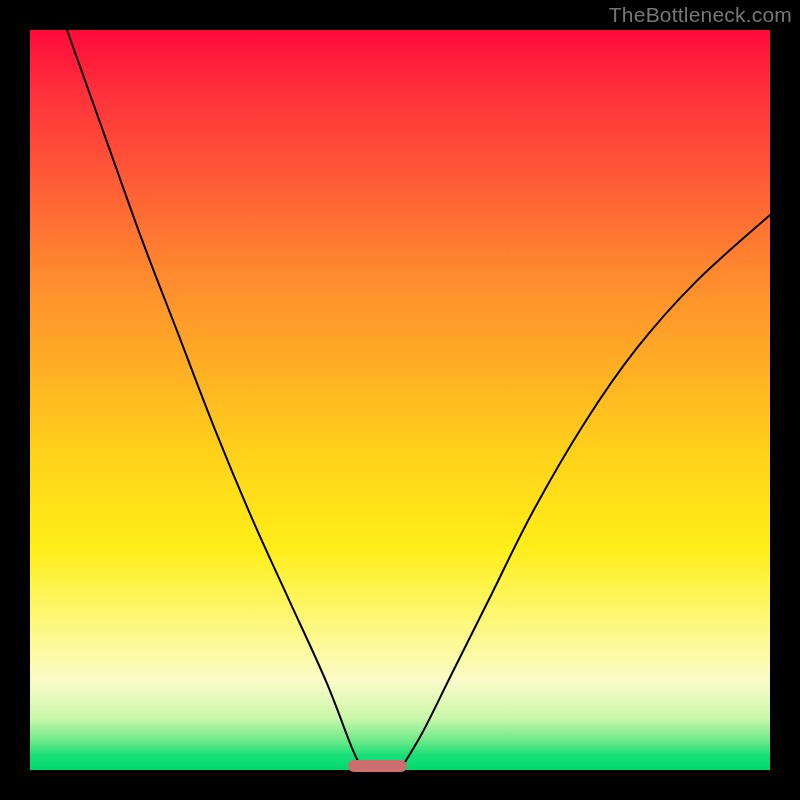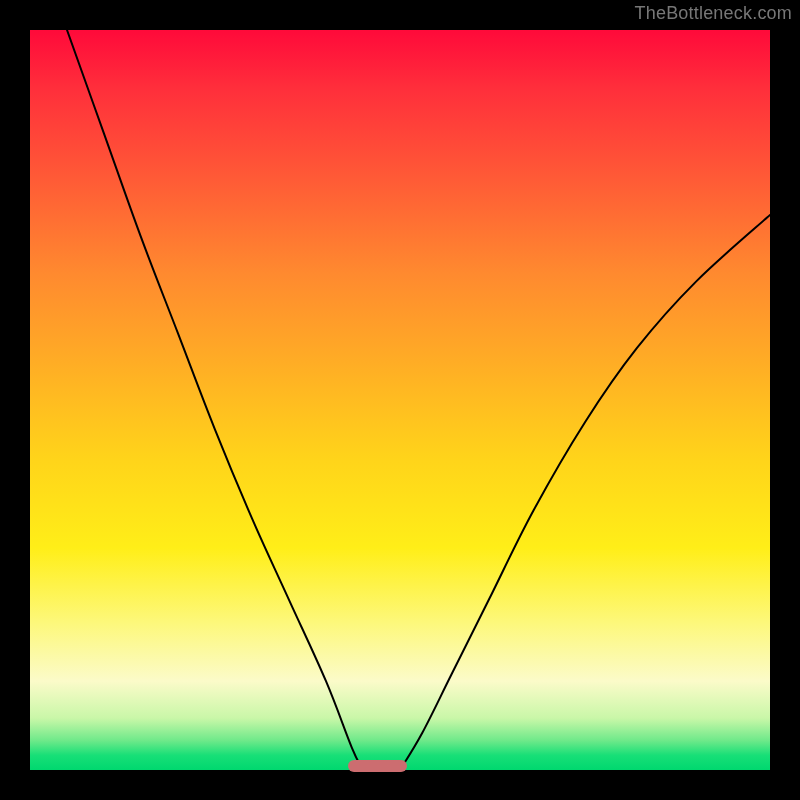--- a/index.html
+++ b/index.html
@@ -59,21 +59,21 @@
     height: 12px;
     background: #cc6d70;
     border-radius: 6px;
     bottom: -2px;
   }
   .watermark {
     position: absolute;
     top: 3px;
     right: 8px;
     color: #777;
-    font-size: 18px;
+    font-size: 21px;
     font-weight: 500;
     letter-spacing: 0.2px;
     user-select: none;
   }
 </style>
 </head>
 <body>
 
 <div class="frame">
 

